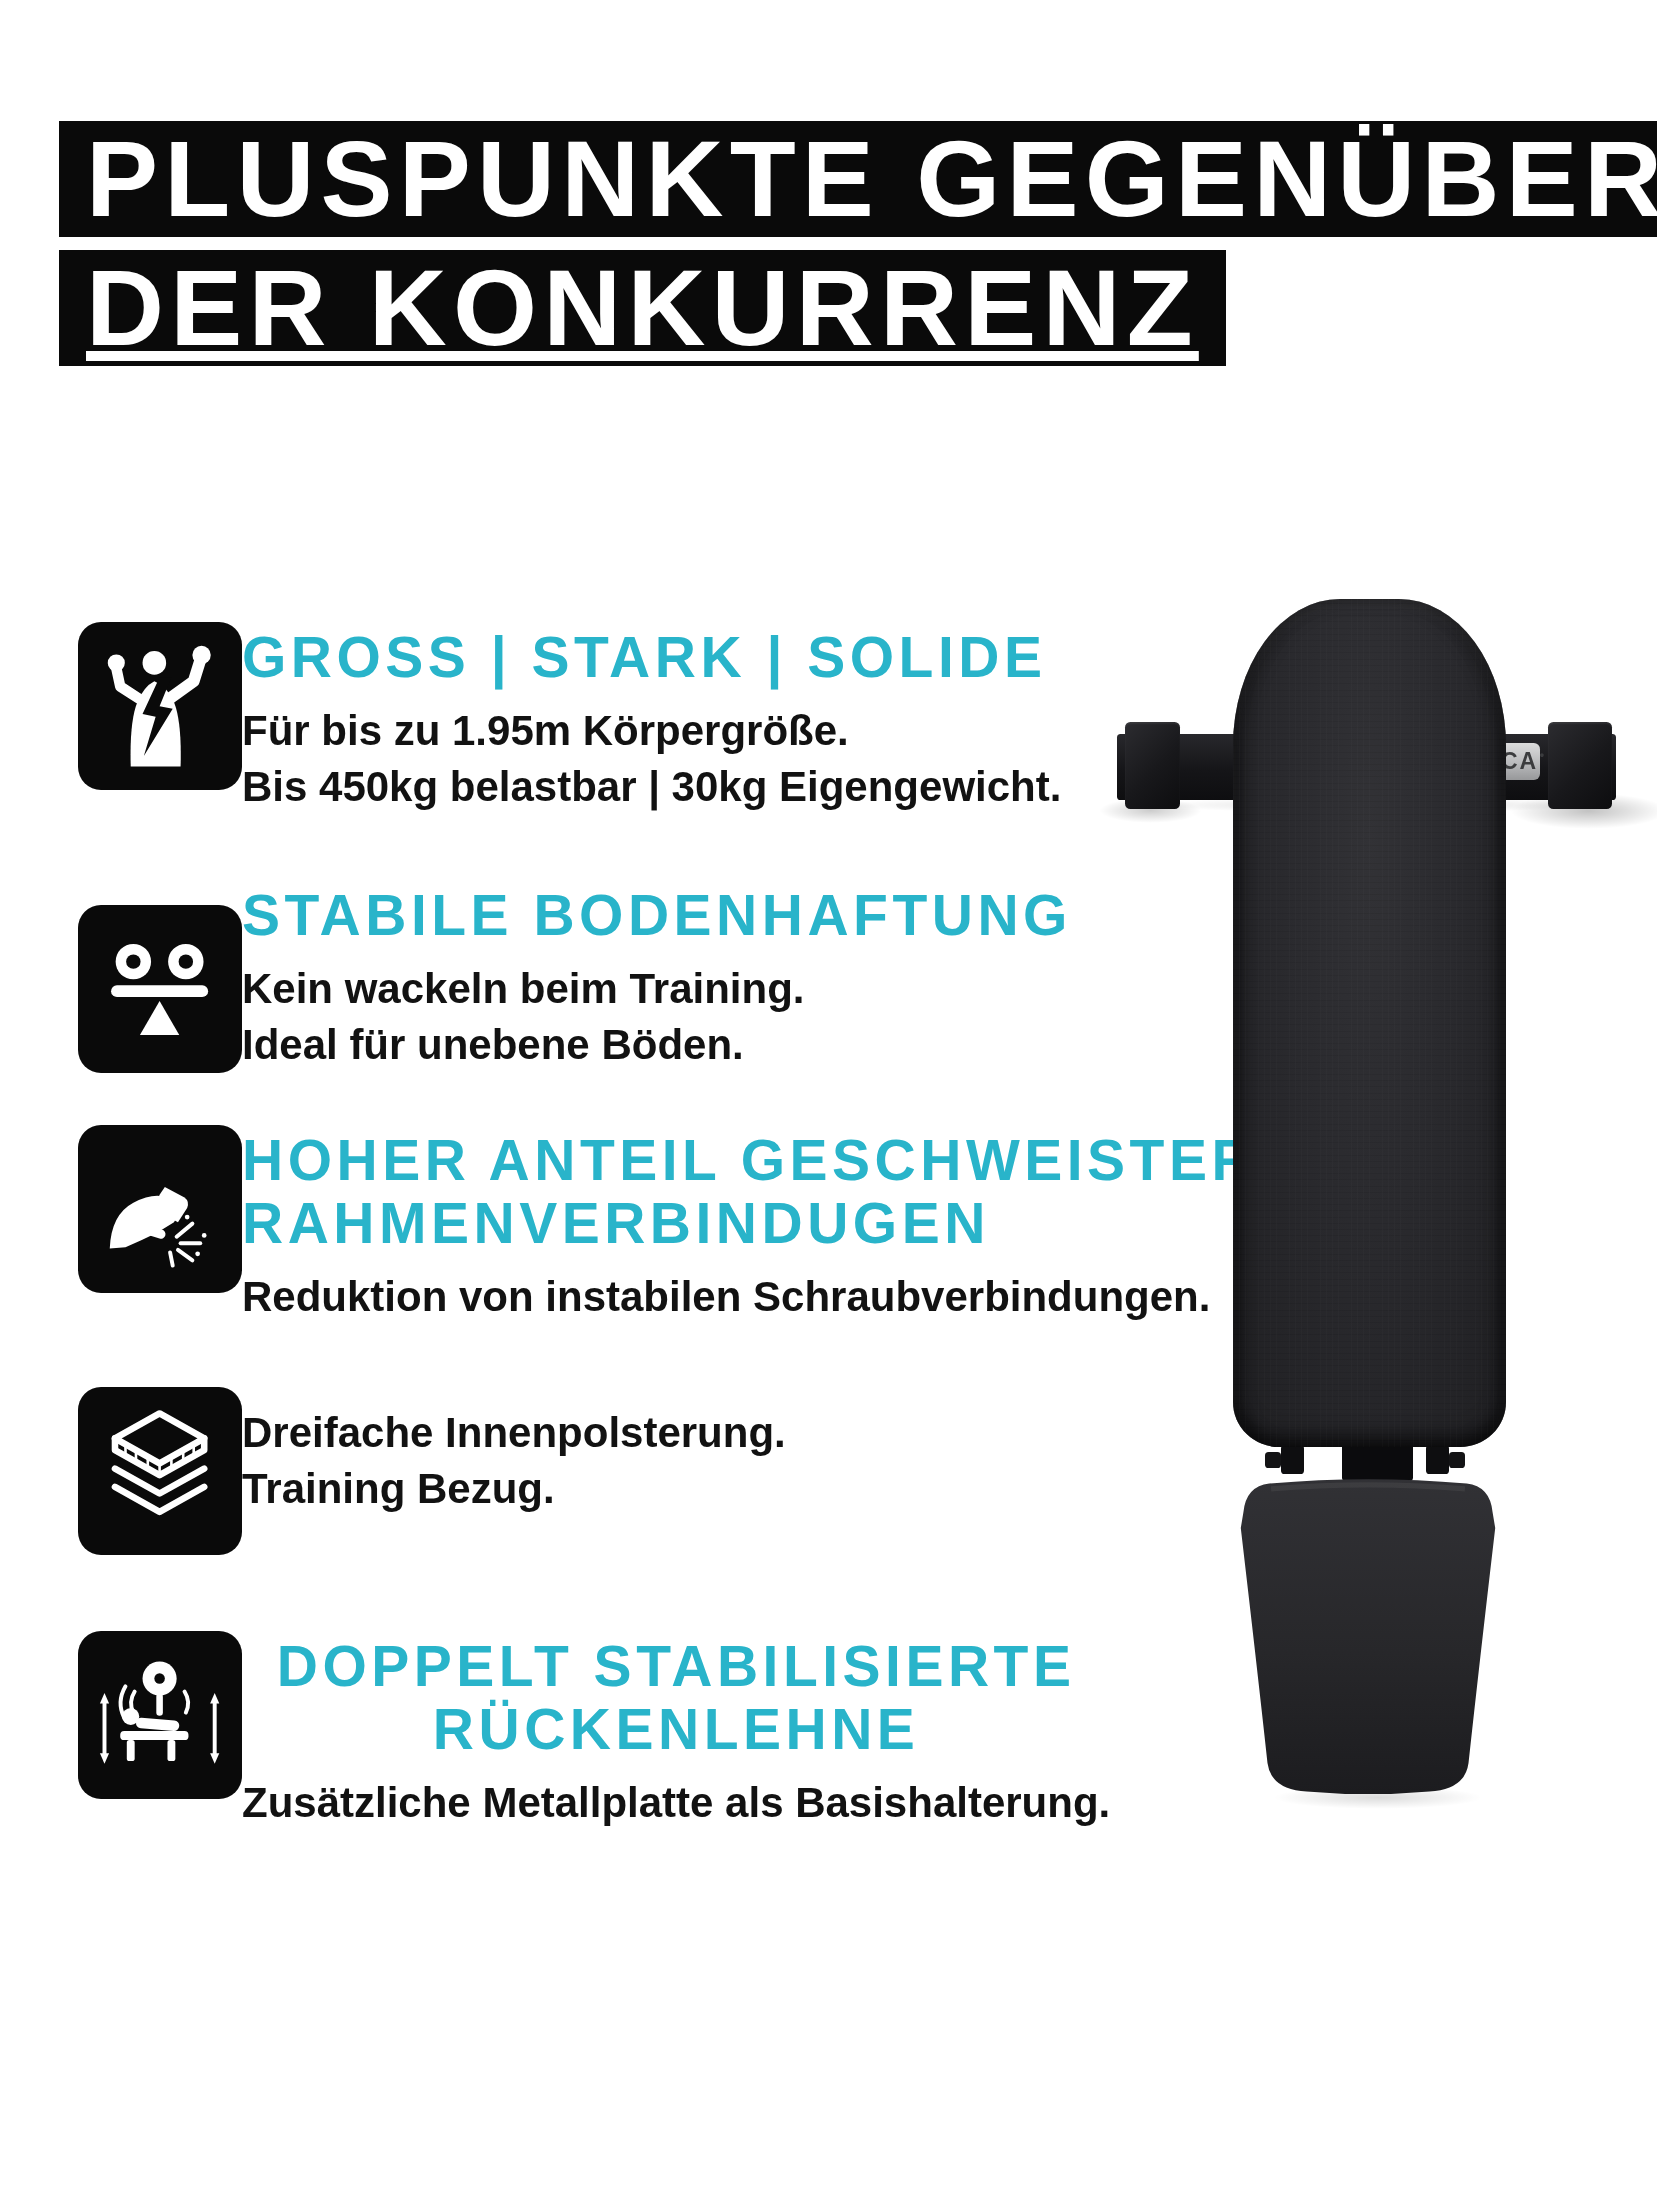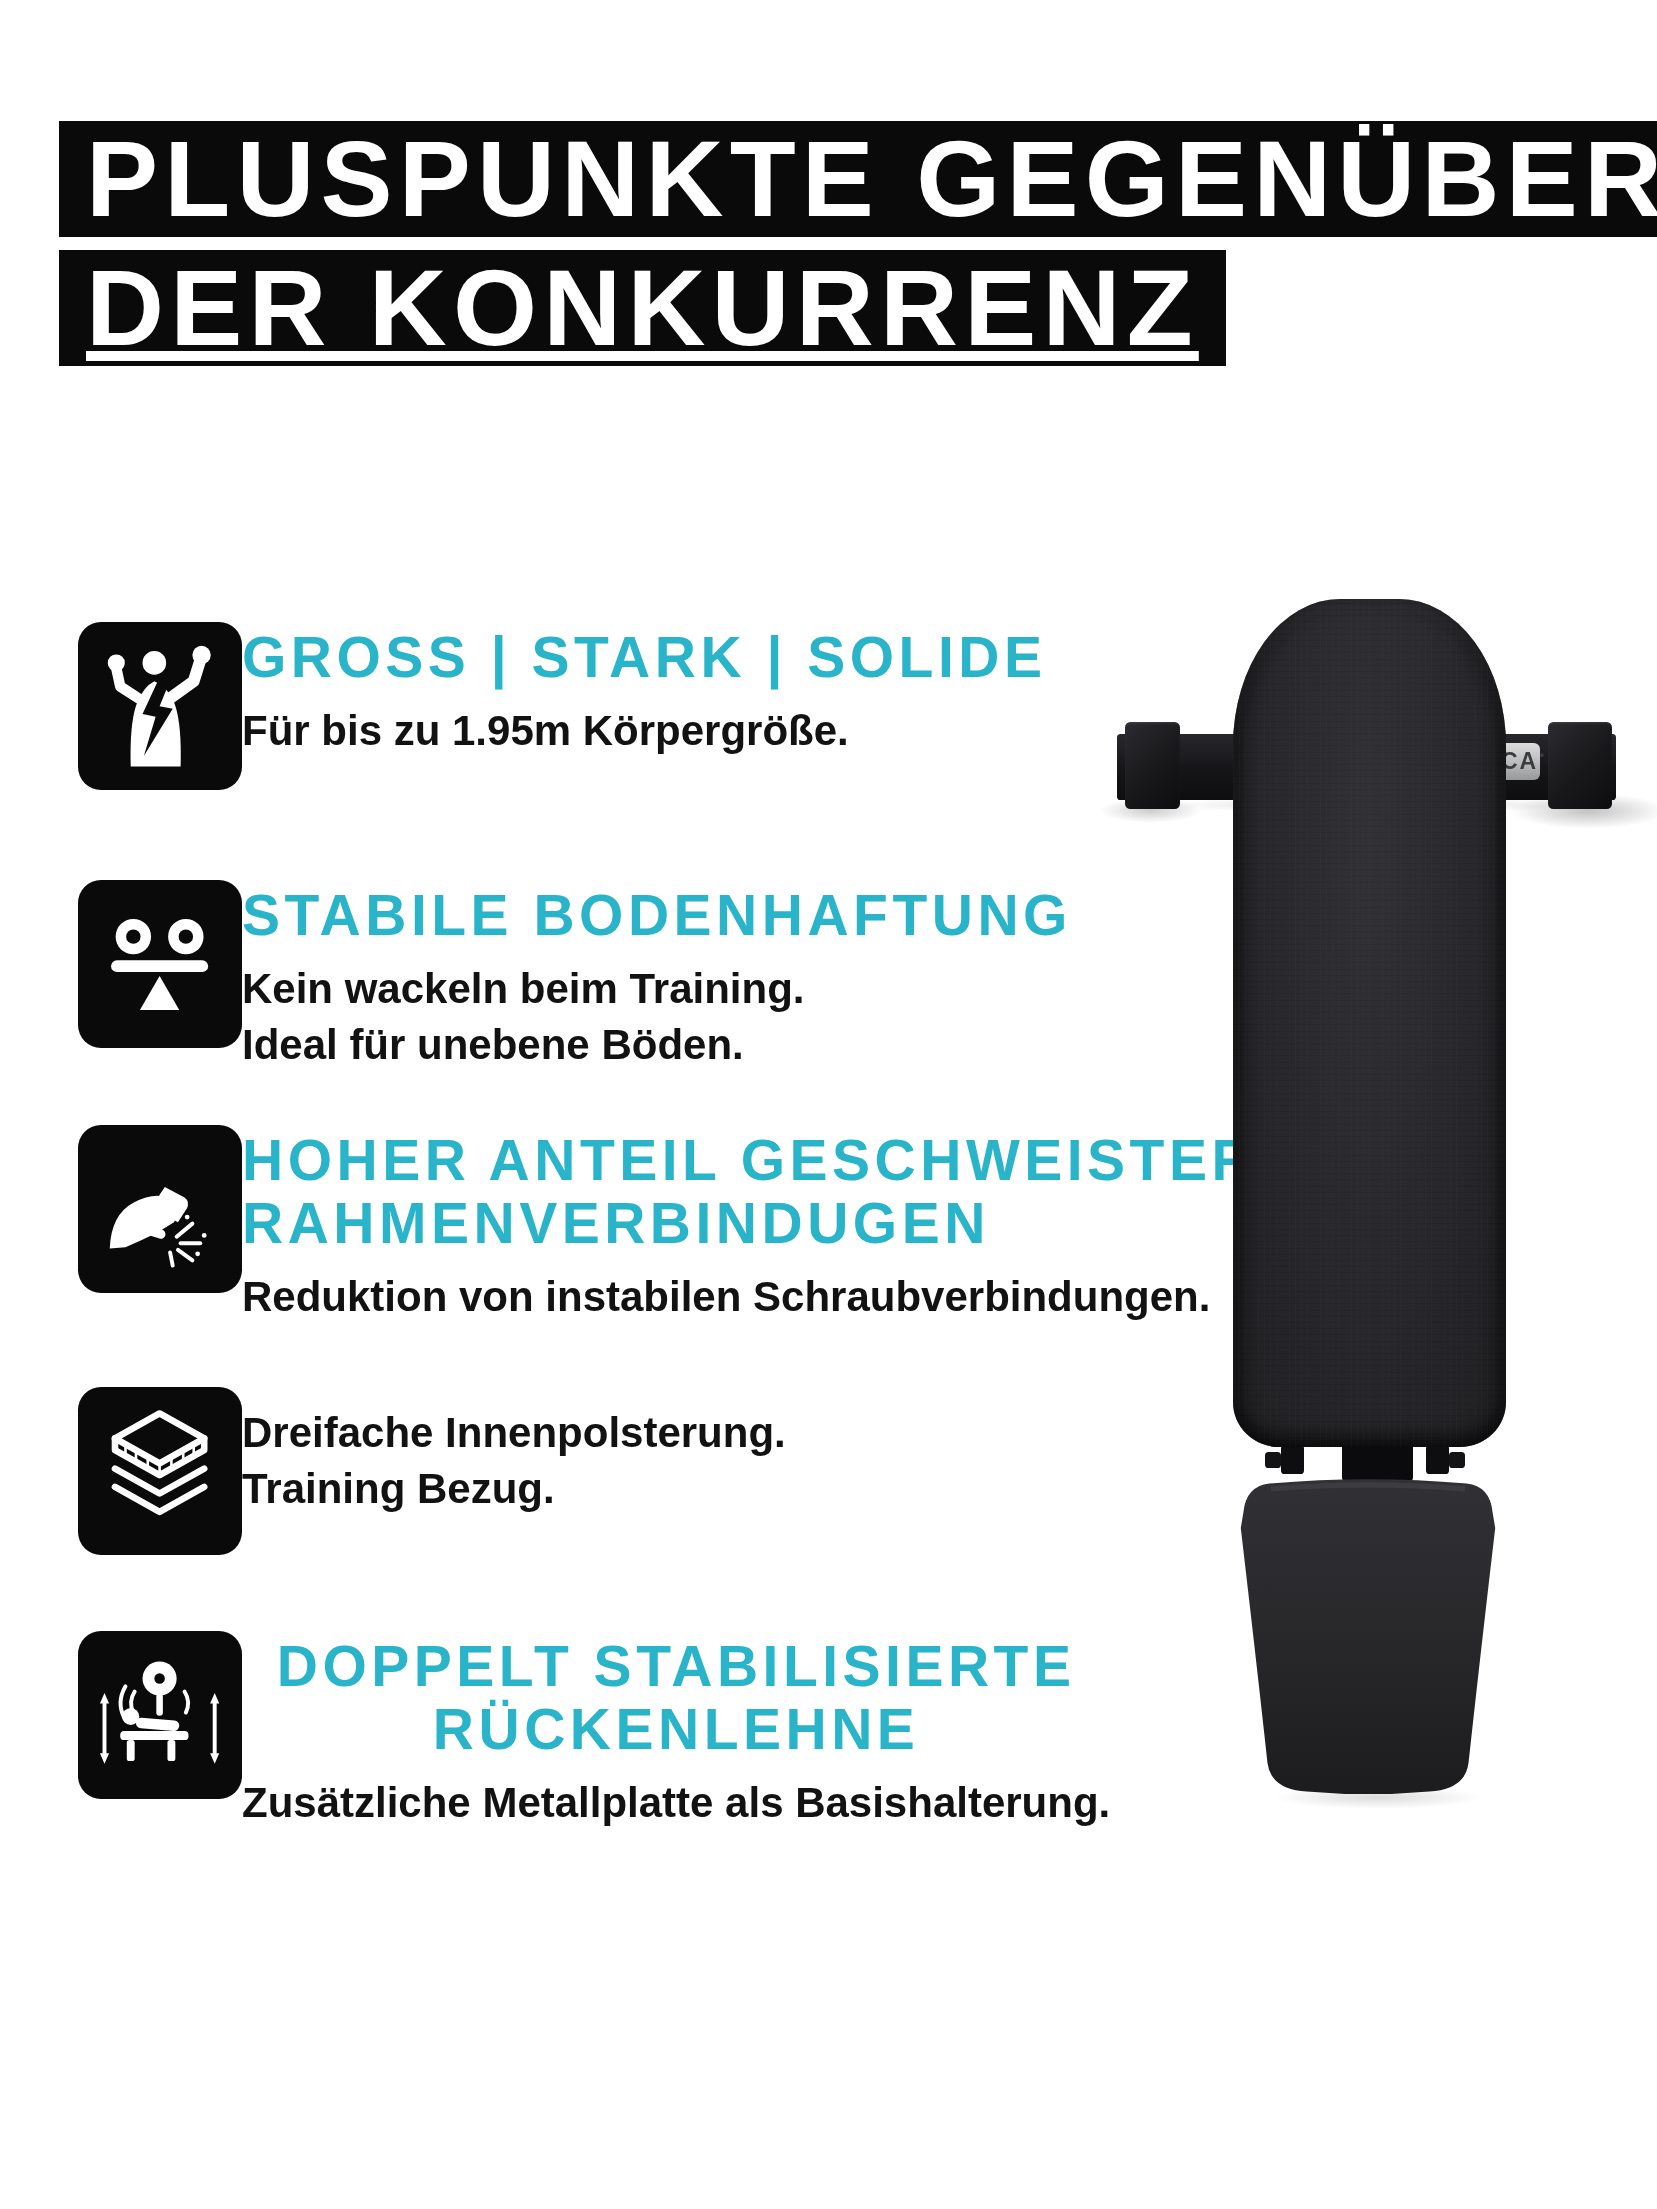--- a/index.html
+++ b/index.html
@@ -10,21 +10,21 @@
   
   .tbar{
     position:absolute;left:59px;display:inline-block;background:#0a0a0a;color:#ffffff;
     font-weight:bold;font-size:108px;line-height:116px;height:116px;
     padding:0 27px;letter-spacing:6.2px;white-space:nowrap;
   }
   .tbar1{top:121px;}
   .tbar2{top:250px;text-decoration:underline;}
   
   .feature{position:absolute;left:78px;display:flex;align-items:flex-start;}
-  .f1{top:622px;}.f2{top:880px;}.f3{top:1125px;}.f4{top:1387px;}.f5{top:1631px;text-align:center;}
+  .f1{top:622px;}.f2{top:880px;align-items:flex-end;}.f3{top:1125px;}.f4{top:1387px;}.f5{top:1631px;text-align:center;}
   .icon-box{
     width:164px;height:168px;background:#0a0a0a;border-radius:23px;flex:none;
     display:flex;align-items:center;justify-content:center;
   }
   .icon-box svg{width:80%;height:80%;}
   .ic-fill{fill:#ffffff;stroke:none;}
   .ic-stroke{fill:none;stroke:#ffffff;stroke-linecap:round;stroke-linejoin:round;}
   .ic-dark{fill:#0a0a0a;stroke:none;}
   .ftext{padding-top:3.6px;max-width:1114px;}
   .fhead{
@@ -110,20 +110,21 @@
         <circle class="ic-fill" cx="82" cy="11" r="7"></circle>
         <polygon class="ic-dark" points="50,28 37,56 47,58 38,88 60,52 50,50 59,28"></polygon>
       </svg>
     </div>
     <div class="ftext">
       <div class="fhead">
         <span>GROSS | STARK | SOLIDE</span>
       </div>
       <div class="fbody">
         <span>Für bis zu 1.95m Körpergröße.</span>
+        <span>Bis 450kg belastbar | 30kg Eigengewicht.</span>
       </div>
     </div>
   </div>
 
   <div class="feature f2">
     <div class="icon-box">
       <svg viewBox="0 0 100 100">
         <circle class="ic-fill" cx="30" cy="29" r="13.5"></circle>
         <circle class="ic-dark" cx="30" cy="29" r="5.5"></circle>
         <circle class="ic-fill" cx="70" cy="29" r="13.5"></circle>

